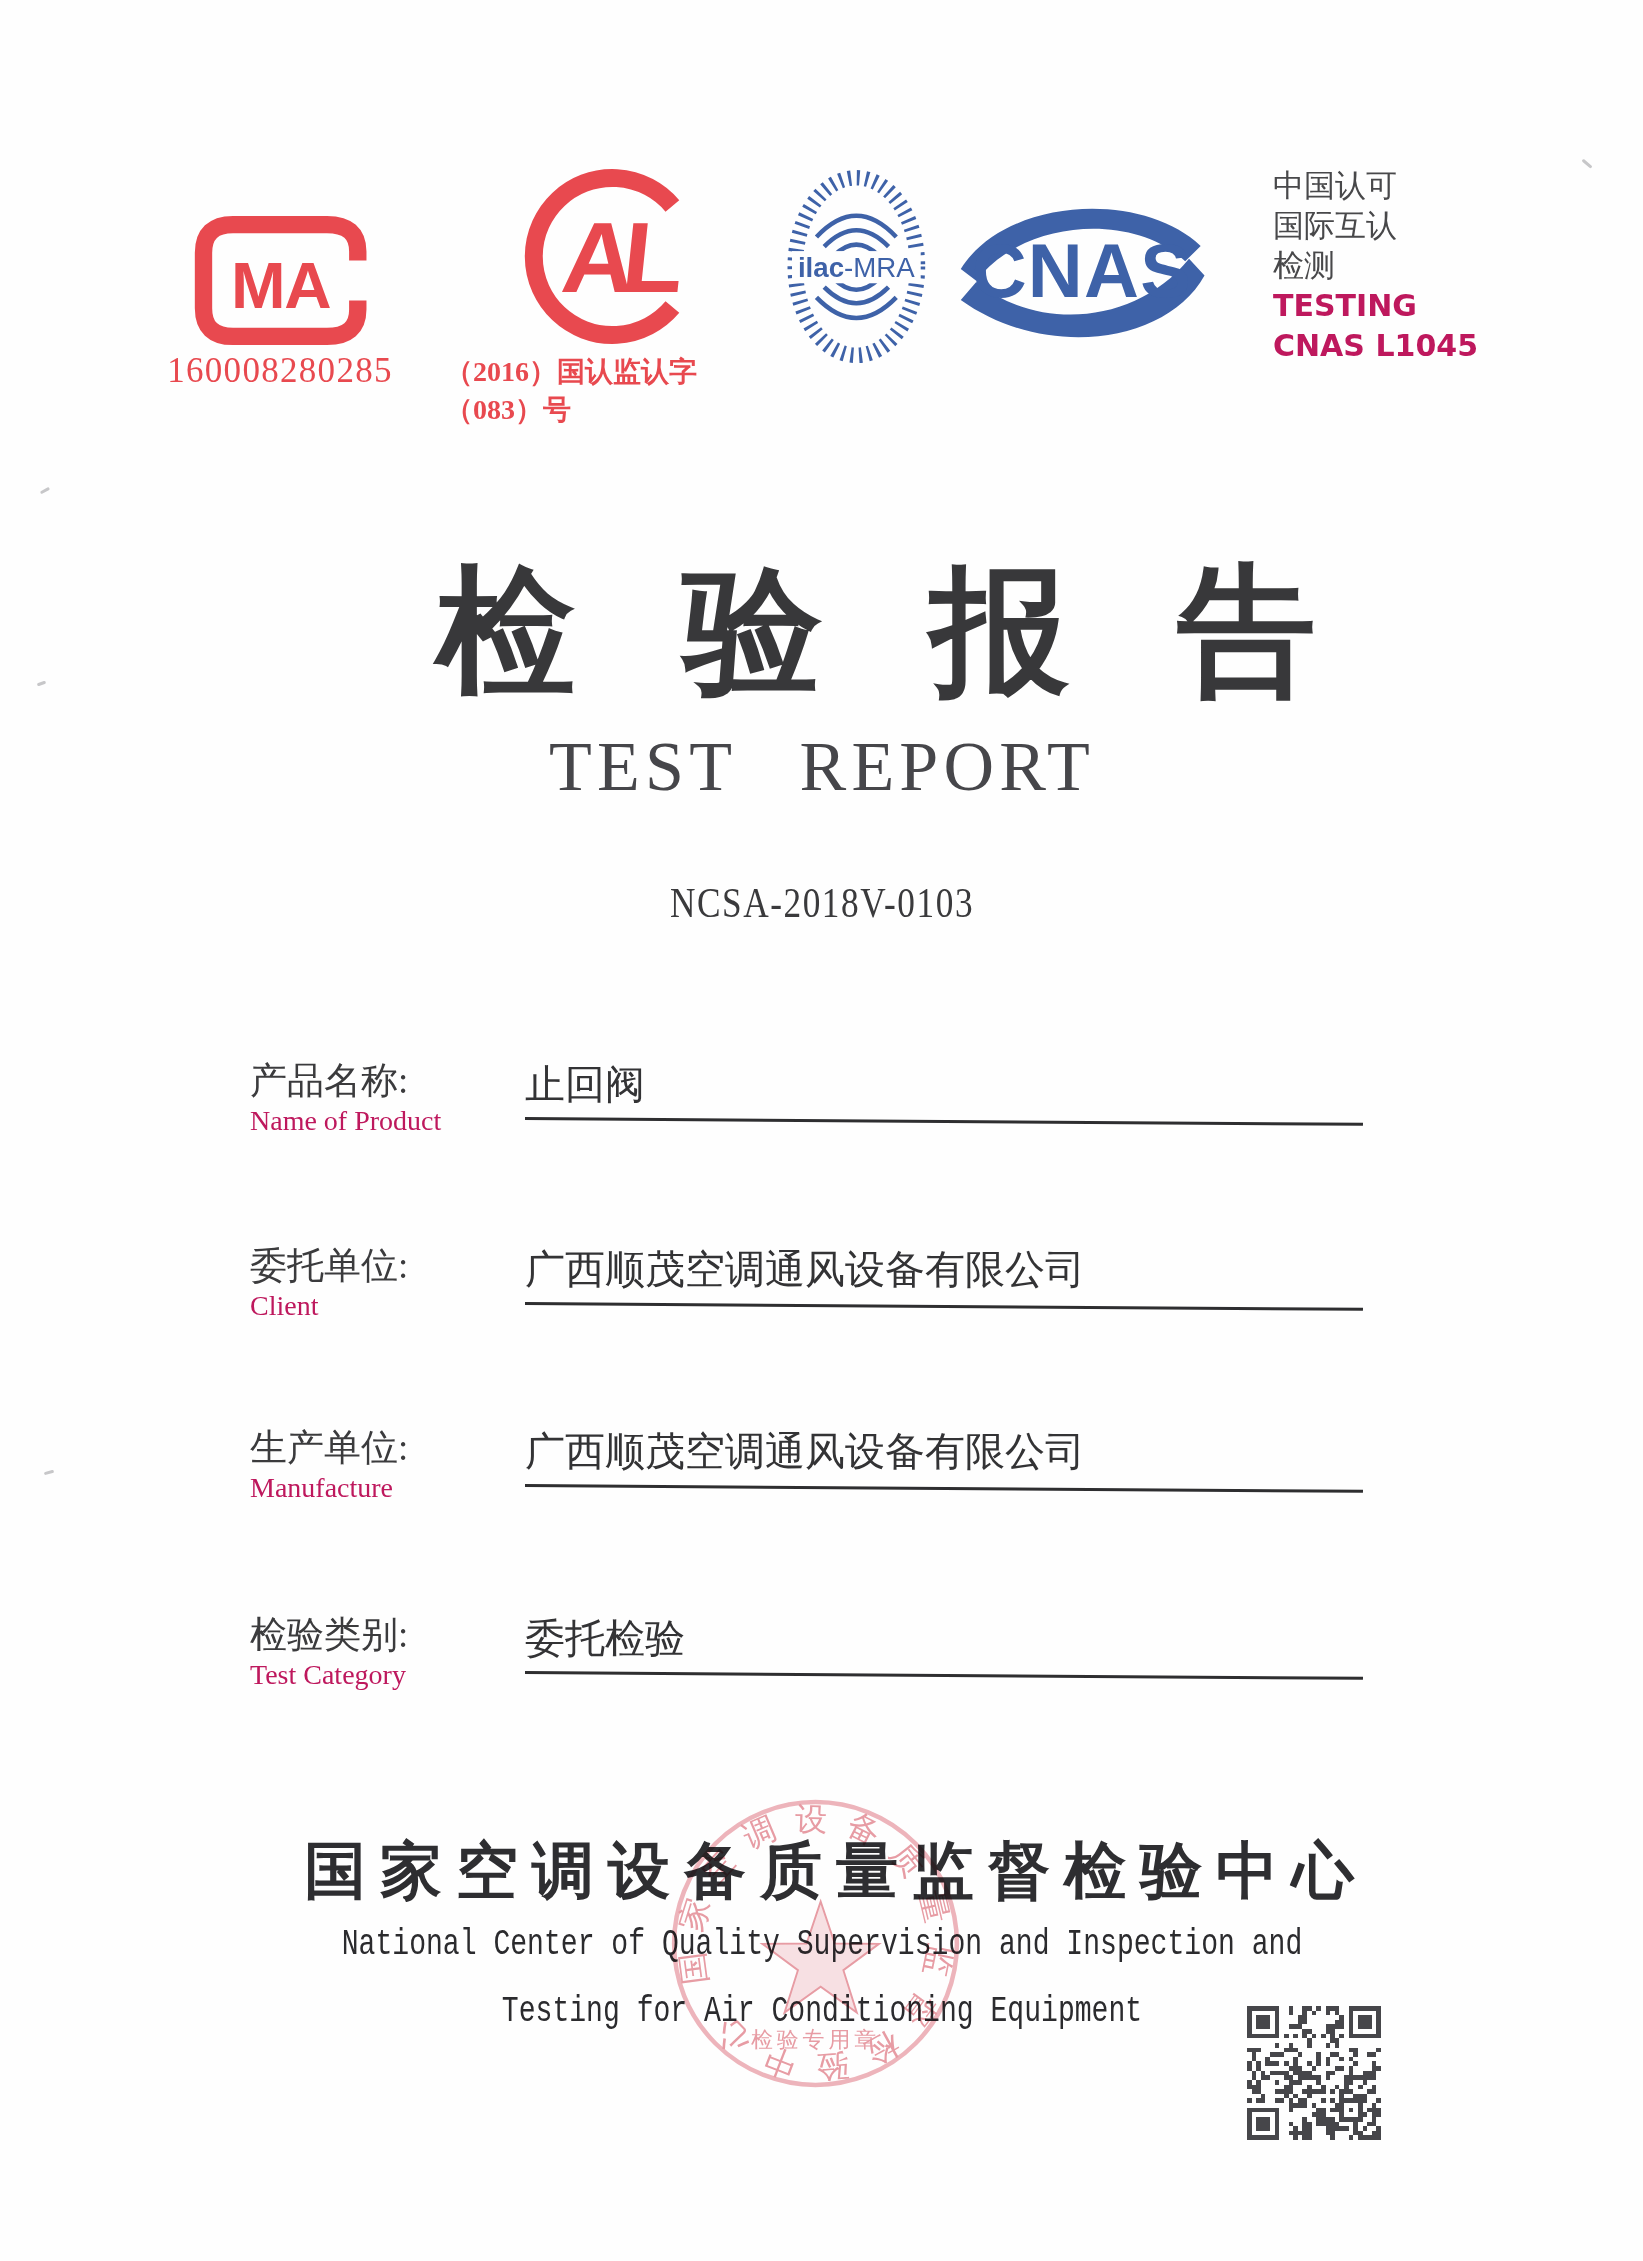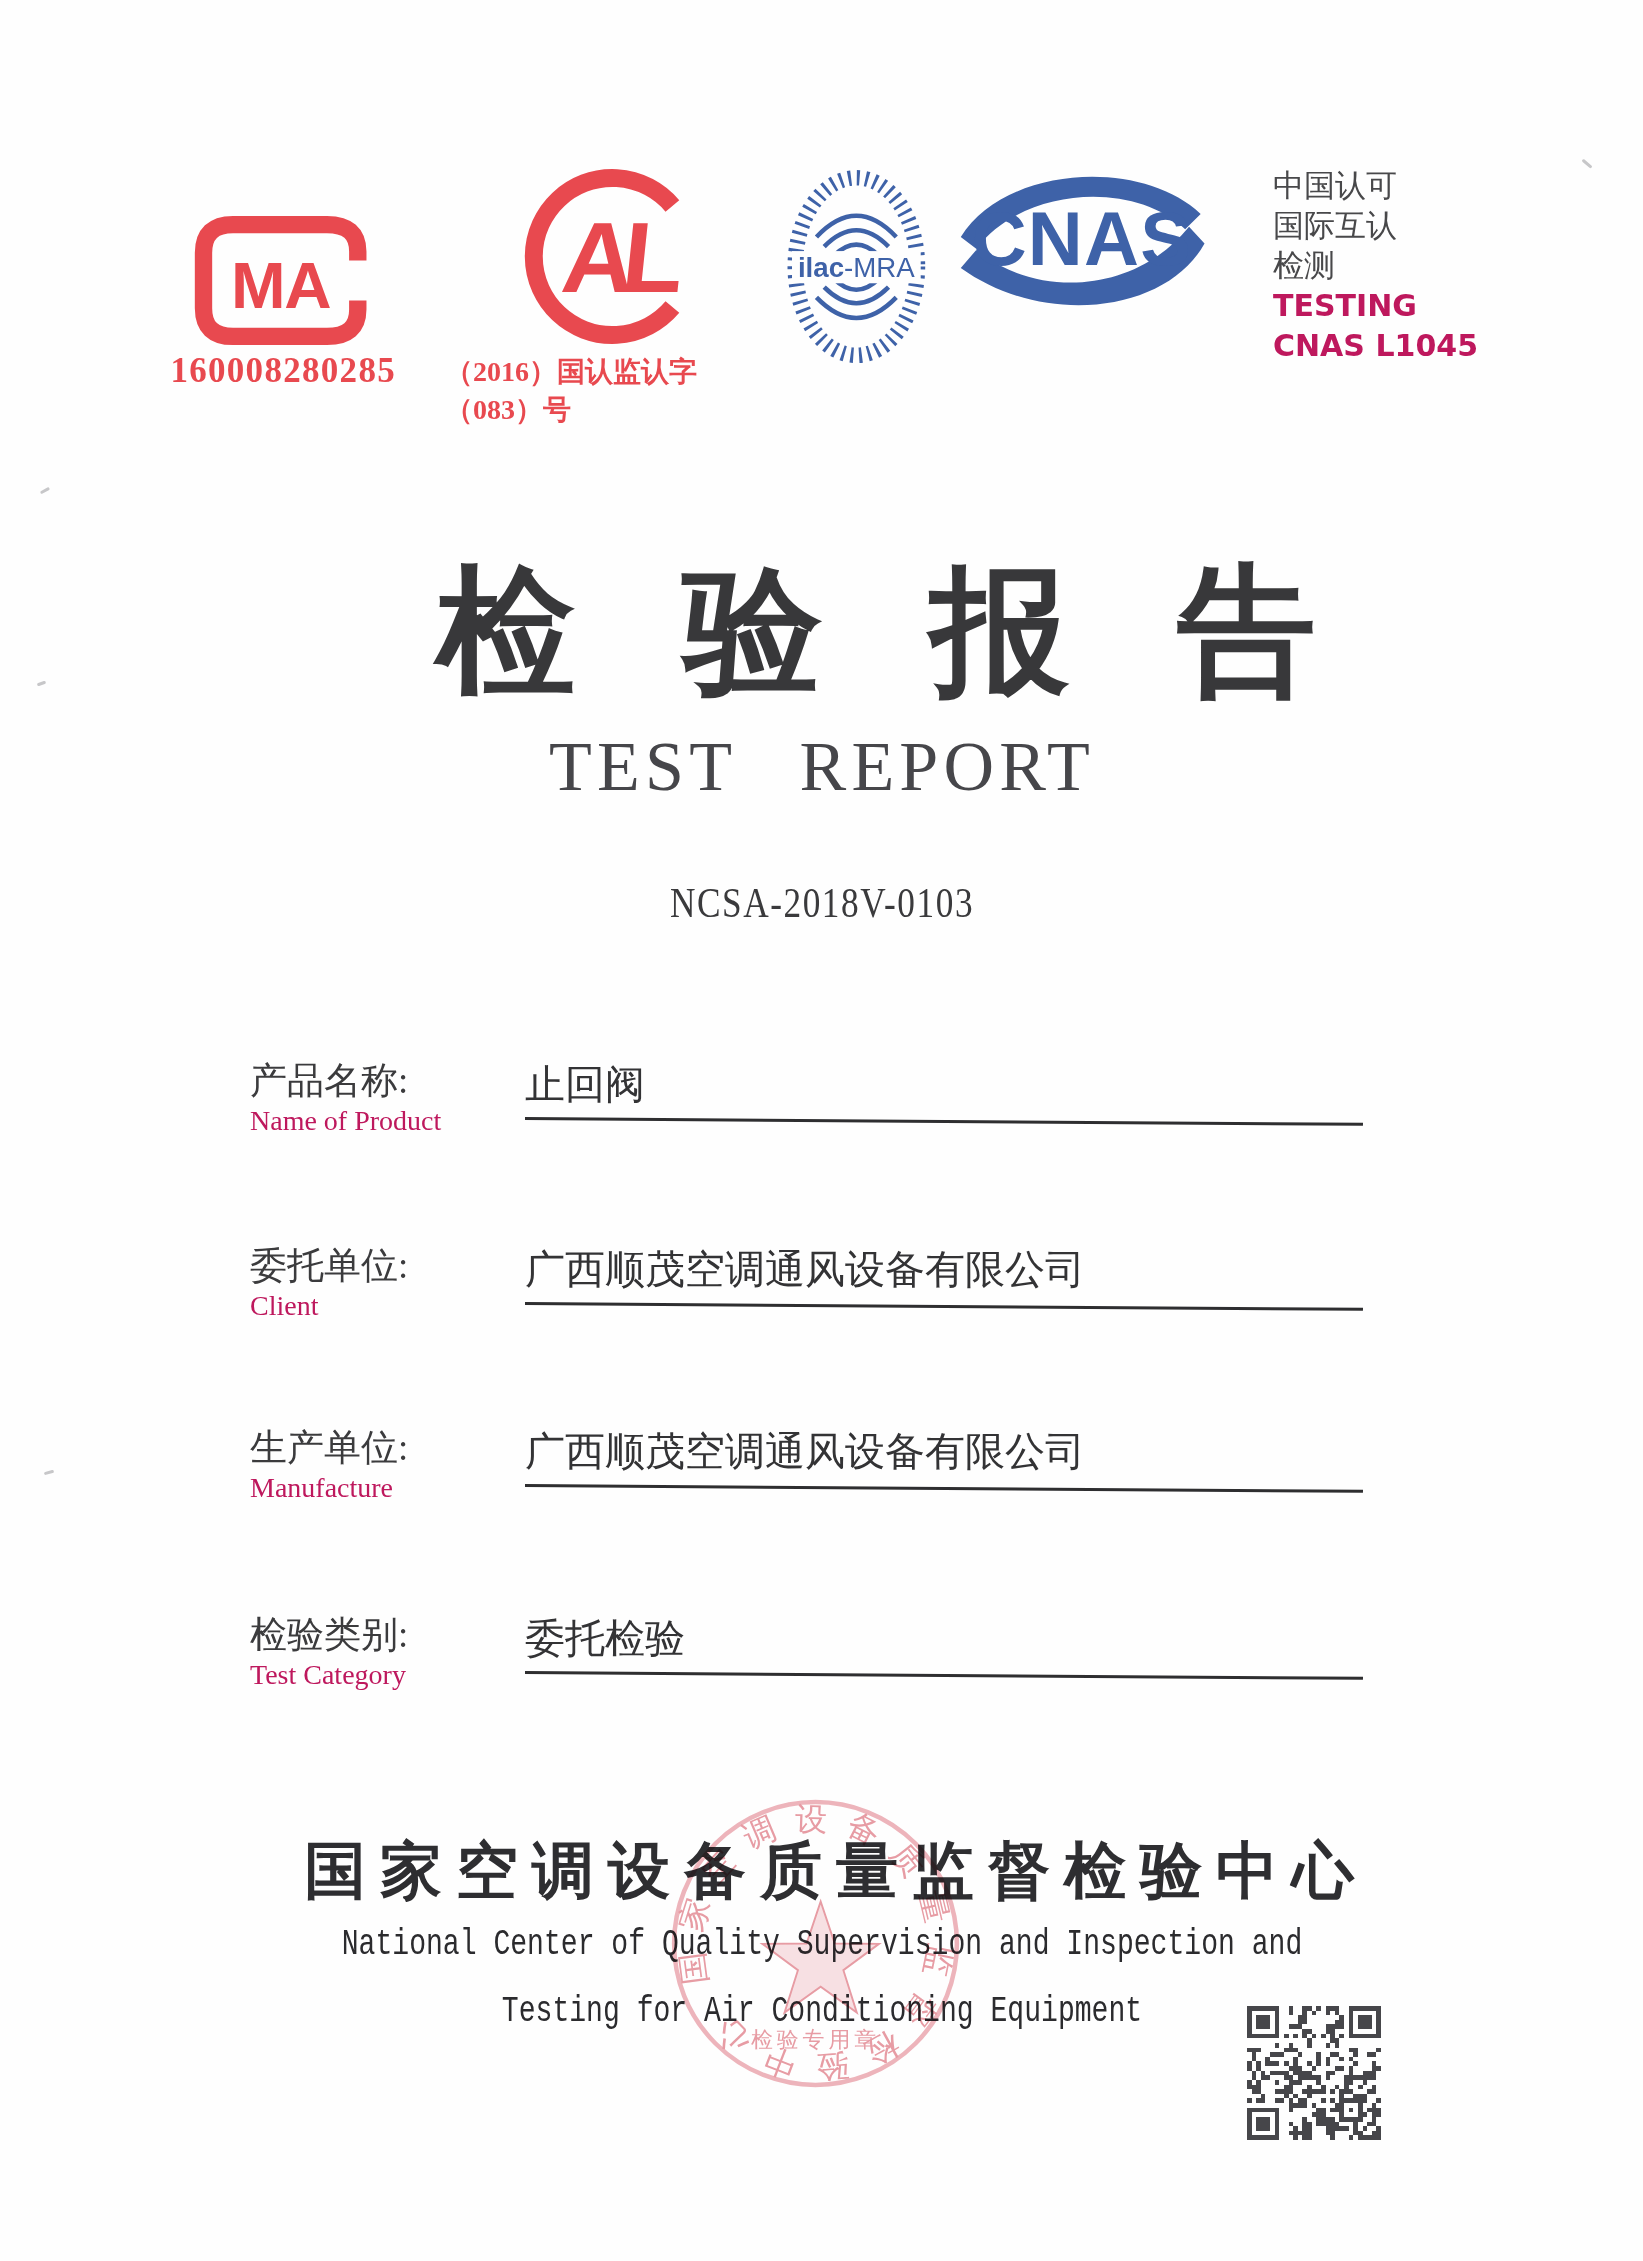--- a/index.html
+++ b/index.html
@@ -2,27 +2,27 @@
 <html style="font-size:10.3px"><head>
 <meta charset="utf-8">
 <style>
   html,body{margin:0;padding:0;background:#ffffff;}
   .page{position:relative;width:1644px;height:2261px;background:#fefefe;overflow:hidden;
         font-family:"Liberation Serif","DejaVu Serif",serif;color:#39393b;}
   .abs{position:absolute;}
 
   
   .cma{left:193px;top:213px;width:174px;height:135px;}
-  .cma-num{left:164px;top:351px;width:232px;text-align:right;font-size:35px;font-weight:700;
+  .cma-num{left:164px;top:351px;width:232px;text-align:center;font-size:35px;font-weight:400;
            color:#e8494f;letter-spacing:1.3px;}
   .cal{left:516px;top:160px;width:193px;height:193px;}
   .cal-cap{left:445px;top:353px;width:309px;text-align:left;font-size:28px;font-weight:600;
            color:#e8494f;}
   .ilac{left:783px;top:166px;width:148px;height:203px;}
-  .cnas{left:953px;top:161px;width:258px;height:158px;text-align:center;}
+  .cnas{left:953px;top:193px;width:258px;height:158px;text-align:center;}
   .accred{left:1273px;top:166px;width:271px;line-height:40px;}
   .accred .zh{font-size:31px;color:#48484a;}
   .accred .en{font-family:"DejaVu Sans","Liberation Sans",sans-serif;font-weight:bold;
               font-size:30px;color:#be185d;}
 
   
   .title-zh{left:0;top:560px;width:100%;text-align:center;font-size:139px;font-weight:700;
             color:#38383a;letter-spacing:108px;padding-left:108px;line-height:1.05;}
   .title-en{left:0;top:727px;width:100%;text-align:center;font-size:70px;color:#46464a;
             letter-spacing:5.2px;word-spacing:41px;}

